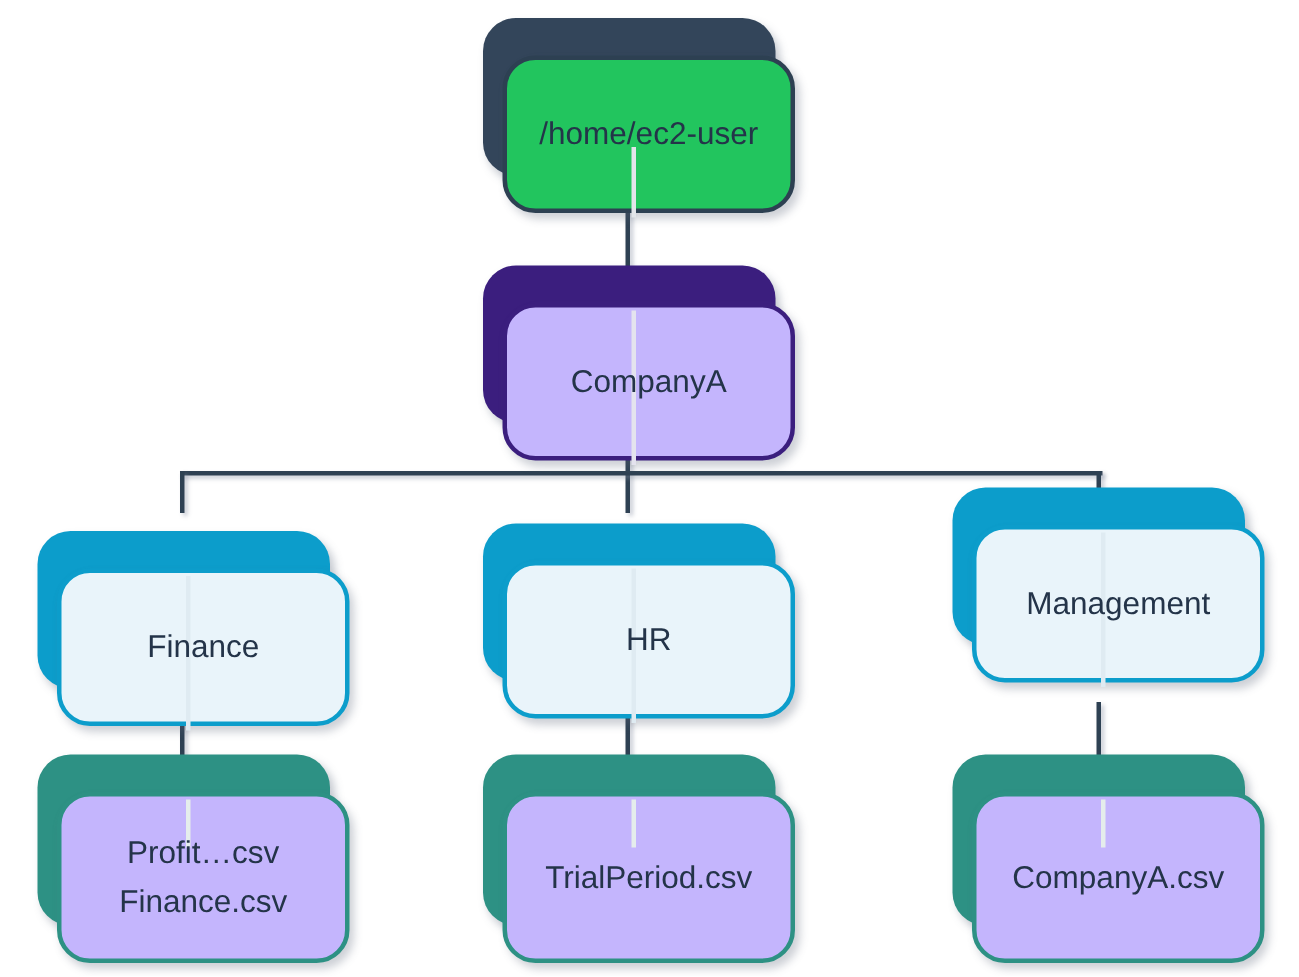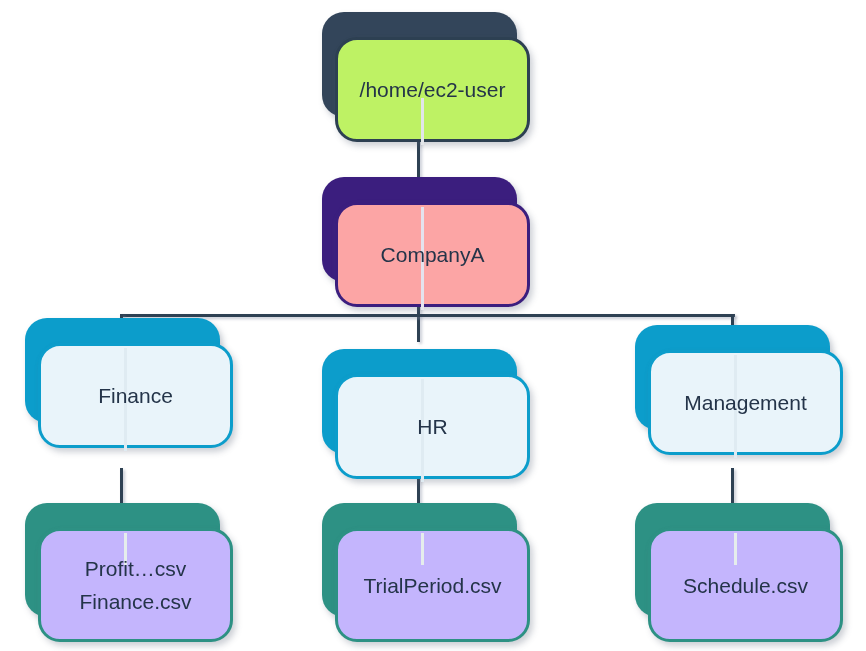--- a/index.html
+++ b/index.html
@@ -68,25 +68,25 @@
     z-index: 2;
     font-size: 21px;
     color: #243449;
     line-height: 33px;
     white-space: nowrap;
     text-align: center;
   }
 
   
   .theme-slate .back   { background: #33455A; }
-  .theme-slate .front  { background: #bef264; border-color: #2D4052; }
+  .theme-slate .front  { background: #22c55e; border-color: #2D4052; }
   .theme-slate .thru   { background: #E2E5E9; }
 
   .theme-purple .back  { background: #3B1E7E; }
-  .theme-purple .front { background: #fca5a5; border-color: #3B1E7E; }
+  .theme-purple .front { background: #c4b5fd; border-color: #3B1E7E; }
   .theme-purple .thru  { background: #E4E3EE; }
 
   .theme-cyan .back    { background: #0C9DCB; }
   .theme-cyan .front   { background: #E9F4FA; border-color: #0C9DCB; }
   .theme-cyan .thru    { background: #DFEBF2; }
 
   .theme-teal .back    { background: #2D9184; }
   .theme-teal .front   { background: #c4b5fd; border-color: #2D9184; }
   .theme-teal .thru    { background: #E5EDEC; }
 </style>
@@ -113,21 +113,21 @@
   </div>
 
   <div class="node theme-purple" style="left:335px; top:202px; height:105px">
     <div class="back"></div>
     <div class="front">
       <i class="thru" style="top:2px; height:103px"></i>
       <span class="label">CompanyA</span>
     </div>
   </div>
 
-  <div class="node theme-cyan" style="left:38px; top:343px; height:105px">
+  <div class="node theme-cyan" style="left:38px; top:379px; height:105px">
     <div class="back"></div>
     <div class="front">
       <i class="thru" style="top:2px; height:103px"></i>
       <span class="label">Finance</span>
     </div>
   </div>
 
   <div class="node theme-cyan" style="left:335px; top:374px; height:105px">
     <div class="back"></div>
     <div class="front">
@@ -158,17 +158,17 @@
     <div class="front">
       <i class="thru" style="top:2px; height:32px"></i>
       <span class="label">TrialPeriod.csv</span>
     </div>
   </div>
 
   <div class="node theme-teal" style="left:648px; top:528px; height:114px">
     <div class="back"></div>
     <div class="front">
       <i class="thru" style="top:2px; height:32px"></i>
-      <span class="label">Schedule.csv</span>
+      <span class="label">CompanyA.csv</span>
     </div>
   </div>
 
 </div>
 
 </body></html>

